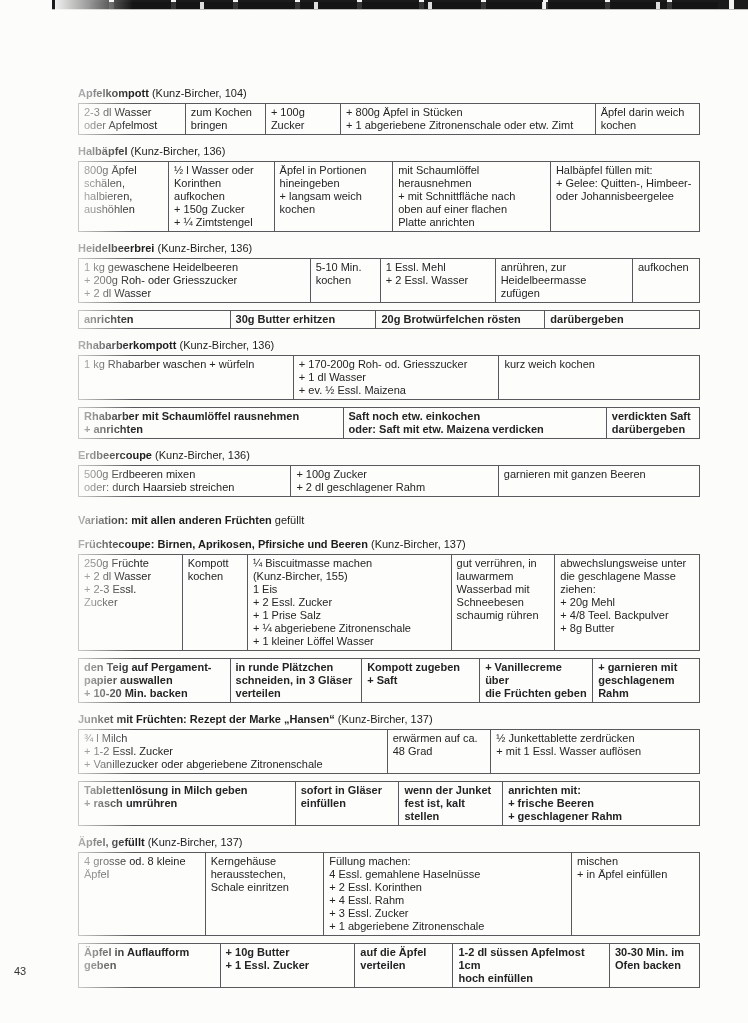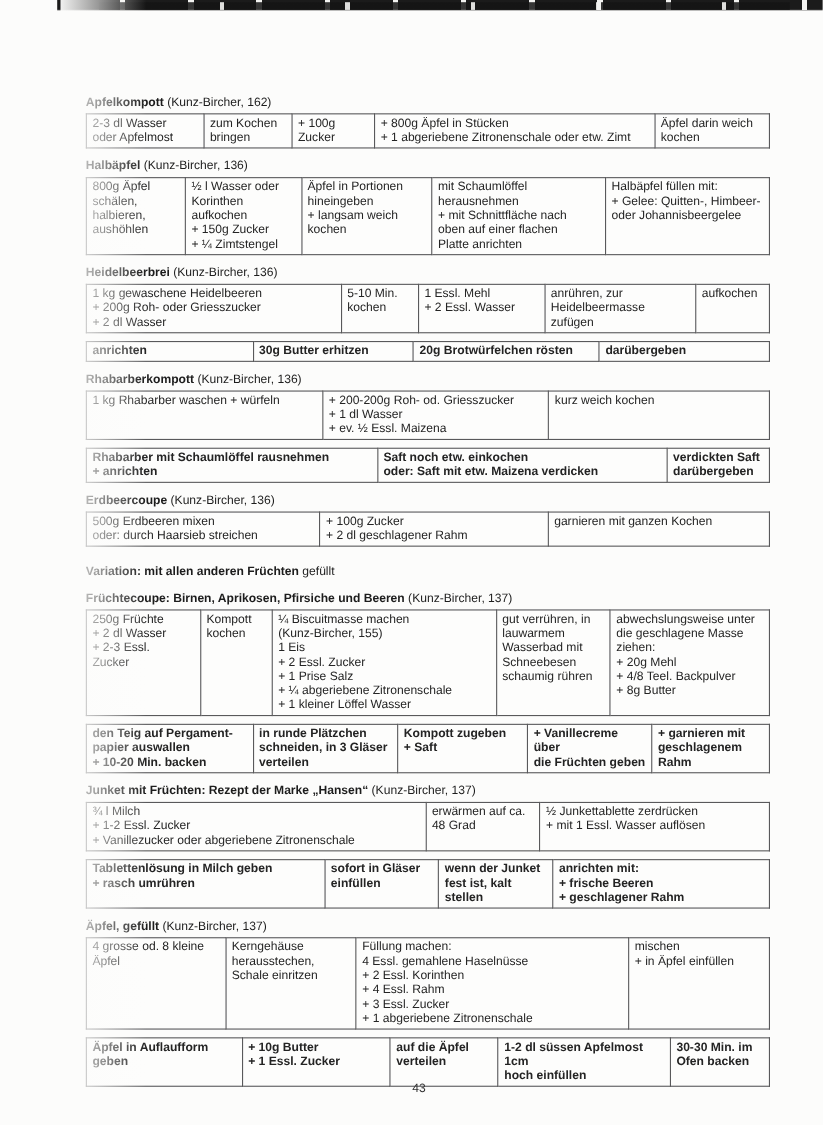--- a/index.html
+++ b/index.html
@@ -42,36 +42,36 @@
     white-space:pre-line;
     overflow:hidden;
     color:#242424;
   }
   table.rt{border-top:1px solid #7c7c7c;border-bottom:1px solid #6a6a6a;}
   table.cut{border-right:1px dashed #9a9a99;}
   .tgap{margin-top:7px;font-weight:bold;}
   .note{font-size:11px;line-height:14px;margin:16px 0 10px 0;color:#1d1d1d;}
   .note .b{font-weight:bold;}
   .page-number{
-    position:absolute;left:14px;right:0;top:965px;text-align:center;
-    font-size:11px;color:#333;margin-top:19px;
+    position:absolute;left:14px;right:0;top:965px;
+    font-size:11px;color:#333;
   }
   
   .sec{position:relative;}
 </style>
 </head>
 <body>
 
 <div class="top-band"></div>
 <div class="top-band2"></div>
 
 <div class="content">
 
   <div class="sec">
-    <div class="rh"><span class="b">Apfelkompott</span> <span>(Kunz-Bircher, 162)</span></div>
+    <div class="rh"><span class="b">Apfelkompott</span> <span>(Kunz-Bircher, 104)</span></div>
     <table class="rt cut">
       <colgroup>
           <col style="width:17.2%">
           <col style="width:12.9%">
           <col style="width:12.1%">
           <col style="width:41%">
           <col style="width:16.8%">
         </colgroup>
       <tbody>
           <tr>
@@ -176,21 +176,21 @@
     <div class="rh"><span class="b">Rhabarberkompott</span> <span>(Kunz-Bircher, 136)</span></div>
     <table class="rt cut">
       <colgroup>
           <col style="width:34.6%">
           <col style="width:33.1%">
           <col style="width:32.3%">
         </colgroup>
       <tbody>
           <tr>
         <td>1 kg Rhabarber waschen + würfeln</td>
-        <td>+ 200-200g Roh- od. Griesszucker
+        <td>+ 170-200g Roh- od. Griesszucker
 + 1 dl Wasser
 + ev. ½ Essl. Maizena</td>
         <td>kurz weich kochen</td>
       </tr>
     </tbody>
       </table>
     <table class="rt tgap cut">
       <colgroup>
           <col style="width:42.6%">
           <col style="width:42.4%">
@@ -216,21 +216,21 @@
           <col style="width:34.2%">
           <col style="width:33.4%">
           <col style="width:32.4%">
         </colgroup>
       <tbody>
           <tr>
         <td>500g Erdbeeren mixen
 oder: durch Haarsieb streichen</td>
         <td>+ 100g Zucker
 + 2 dl geschlagener Rahm</td>
-        <td>garnieren mit ganzen Kochen</td>
+        <td>garnieren mit ganzen Beeren</td>
       </tr>
     </tbody>
       </table>
     <div class="note"><span class="b">Variation: mit allen anderen Früchten</span> <span>gefüllt</span></div>
   </div>
 
   <div class="sec">
     <div class="rh"><span class="b">Früchtecoupe: Birnen, Aprikosen, Pfirsiche und Beeren</span> <span>(Kunz-Bircher, 137)</span></div>
     <table class="rt cut">
       <colgroup>

